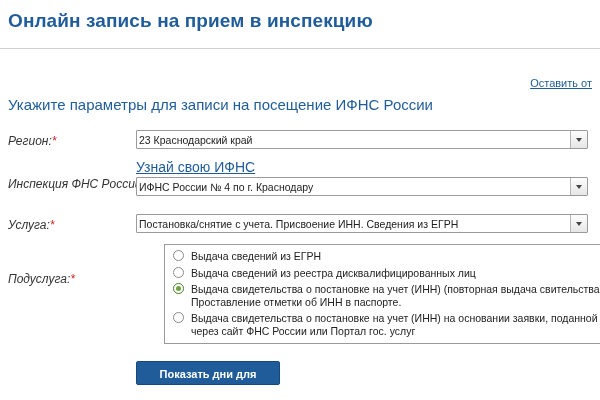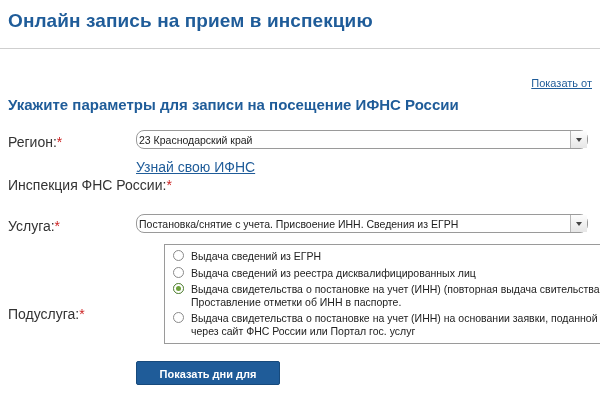--- a/index.html
+++ b/index.html
@@ -46,57 +46,58 @@
     color: #1f5c99;
     text-decoration: underline;
     white-space: nowrap;
     cursor: pointer;
   }
   .section-title {
     position: absolute;
     left: 8px;
     top: 96px;
     font-size: 15px;
-    font-weight: bold;
+    font-weight: normal;
     color: #1f5c99;
   }
   .form {
     position: absolute;
     left: 0;
     top: 130px;
     width: 600px;
   }
   .row {
     position: relative;
     width: 600px;
   }
   .label {
     position: absolute;
     left: 8px;
-    font-size: 14px;
+    font-size: 12px;
     color: #333333;
     white-space: nowrap;
+    font-style: italic;
   }
   .label .req {
     color: #cc2222;
   }
   .field {
     position: absolute;
     left: 136px;
     width: 452px;
   }
   select.combo {
     width: 452px;
     height: 19px;
     font-family: "Liberation Sans", sans-serif;
     font-size: 10.5px;
     color: #222222;
     background: #ffffff;
     border: 1px solid #9a9a9a;
-    border-radius: 8px;
+    border-radius: 1px;
     padding: 1px 2px;
     box-sizing: border-box;
     -webkit-appearance: none;
     appearance: none;
   }
   .combo-wrap {
     position: relative;
     width: 452px;
     height: 19px;
   }
@@ -195,21 +196,21 @@
   }
 </style>
 </head>
 <body>
 
 <div class="page">
 
   <div class="page-title">Онлайн запись на прием в инспекцию</div>
   <div class="title-rule"></div>
 
-  <a class="feedback-link">Показать от</a>
+  <a class="feedback-link">Оставить от</a>
 
   <div class="section-title">Укажите параметры для записи на посещение ИФНС России</div>
 
   <div class="form">
 
     <div class="row" style="height:26px;">
       <div class="label" style="top:4px;">
         <span>Регион:</span><span class="req">*</span>
       </div>
       <div class="field" style="top:0px;">
@@ -223,38 +224,46 @@
     </div>
 
     <div class="row" style="height:21px;">
       <a class="inline-link" style="top:3px;">Узнай свою ИФНС</a>
     </div>
 
     <div class="row" style="height:31px;">
       <div class="label" style="top:0;">
         <span>Инспекция ФНС России:</span><span class="req">*</span>
       </div>
+      <div class="field" style="top:0px;">
+        <div class="combo-wrap">
+          <select class="combo">
+            <option>ИФНС России № 4 по г. Краснодару</option>
+          </select>
+          <span class="combo-arrow"></span>
+        </div>
+      </div>
     </div>
 
     <div class="row" style="height:32px;">
       <div class="label" style="top:10px;text-align:right;">
         <span>Услуга:</span><span class="req">*</span>
       </div>
       <div class="field" style="top:6px;">
         <div class="combo-wrap">
           <select class="combo">
             <option>Постановка/снятие с учета. Присвоение ИНН. Сведения из ЕГРН</option>
           </select>
           <span class="combo-arrow"></span>
         </div>
       </div>
     </div>
 
     <div class="row" style="height:115px;">
-      <div class="label" style="top:66px;">
+      <div class="label" style="top:32px;">
         <span>Подуслуга:</span><span class="req">*</span>
       </div>
       <div class="radio-box" style="top:4px;">
         <div class="radio-item">
           <span class="radio-mark"></span>
           <span>Выдача сведений из ЕГРН</span>
         </div>
         <div class="radio-item">
           <span class="radio-mark"></span>
           <span>Выдача сведений из реестра дисквалифицированных лиц</span>

